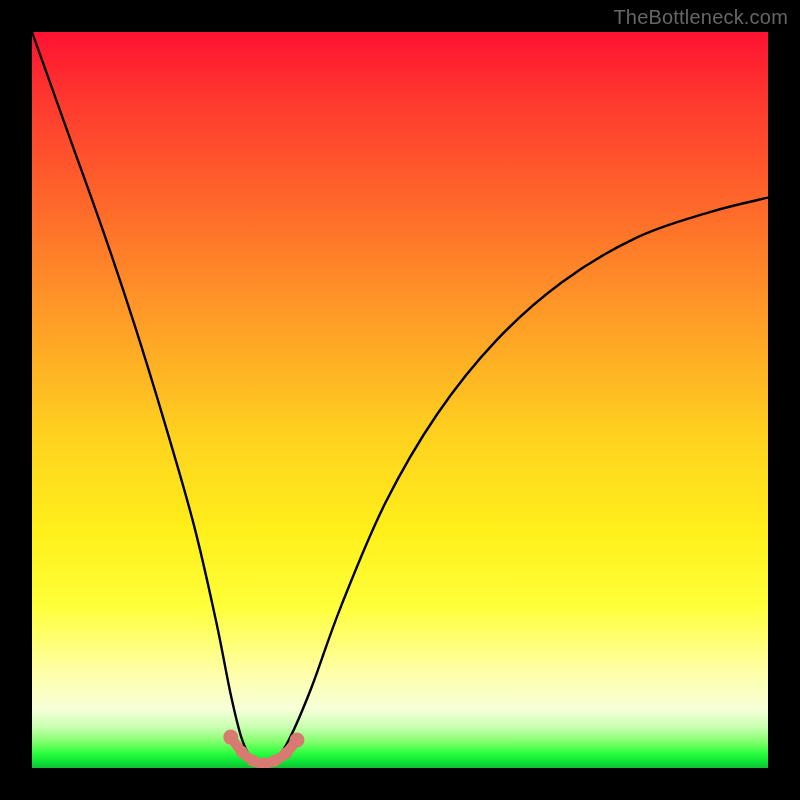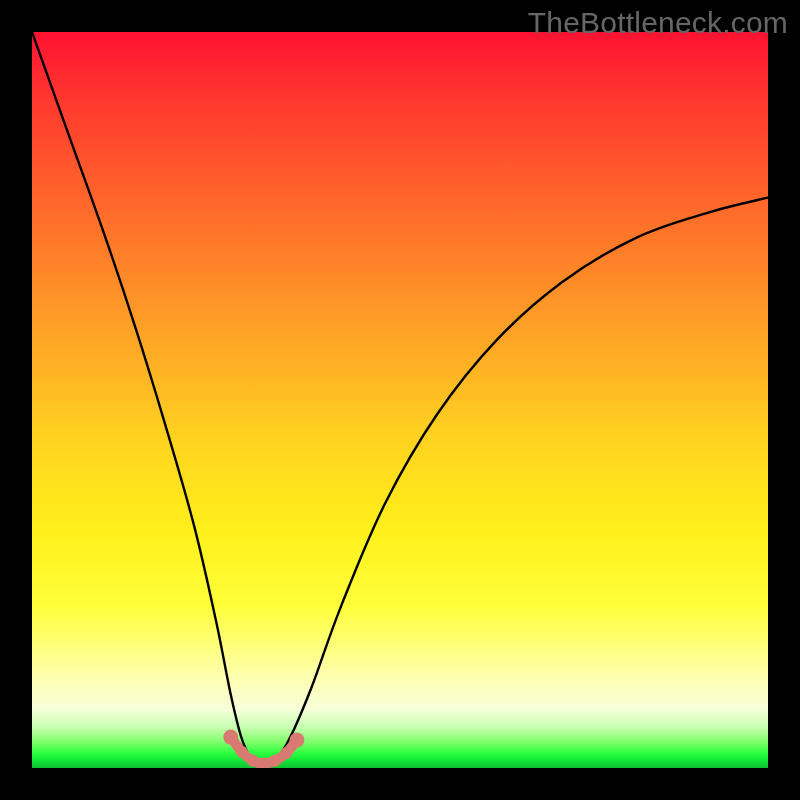--- a/index.html
+++ b/index.html
@@ -44,21 +44,21 @@
       #2cff3e 98%,
       #10e838 99%,
       #0fbf2f 100%
     );
   }
   .attribution {
     position: absolute;
     top: 6px;
     right: 12px;
     color: #666;
-    font-size: 30px;
+    font-size: 20px;
     letter-spacing: 0.2px;
     user-select: none;
   }
   svg.curve {
     position: absolute;
     inset: 0;
   }
   .curve-path {
     fill: none;
     stroke: #000;

